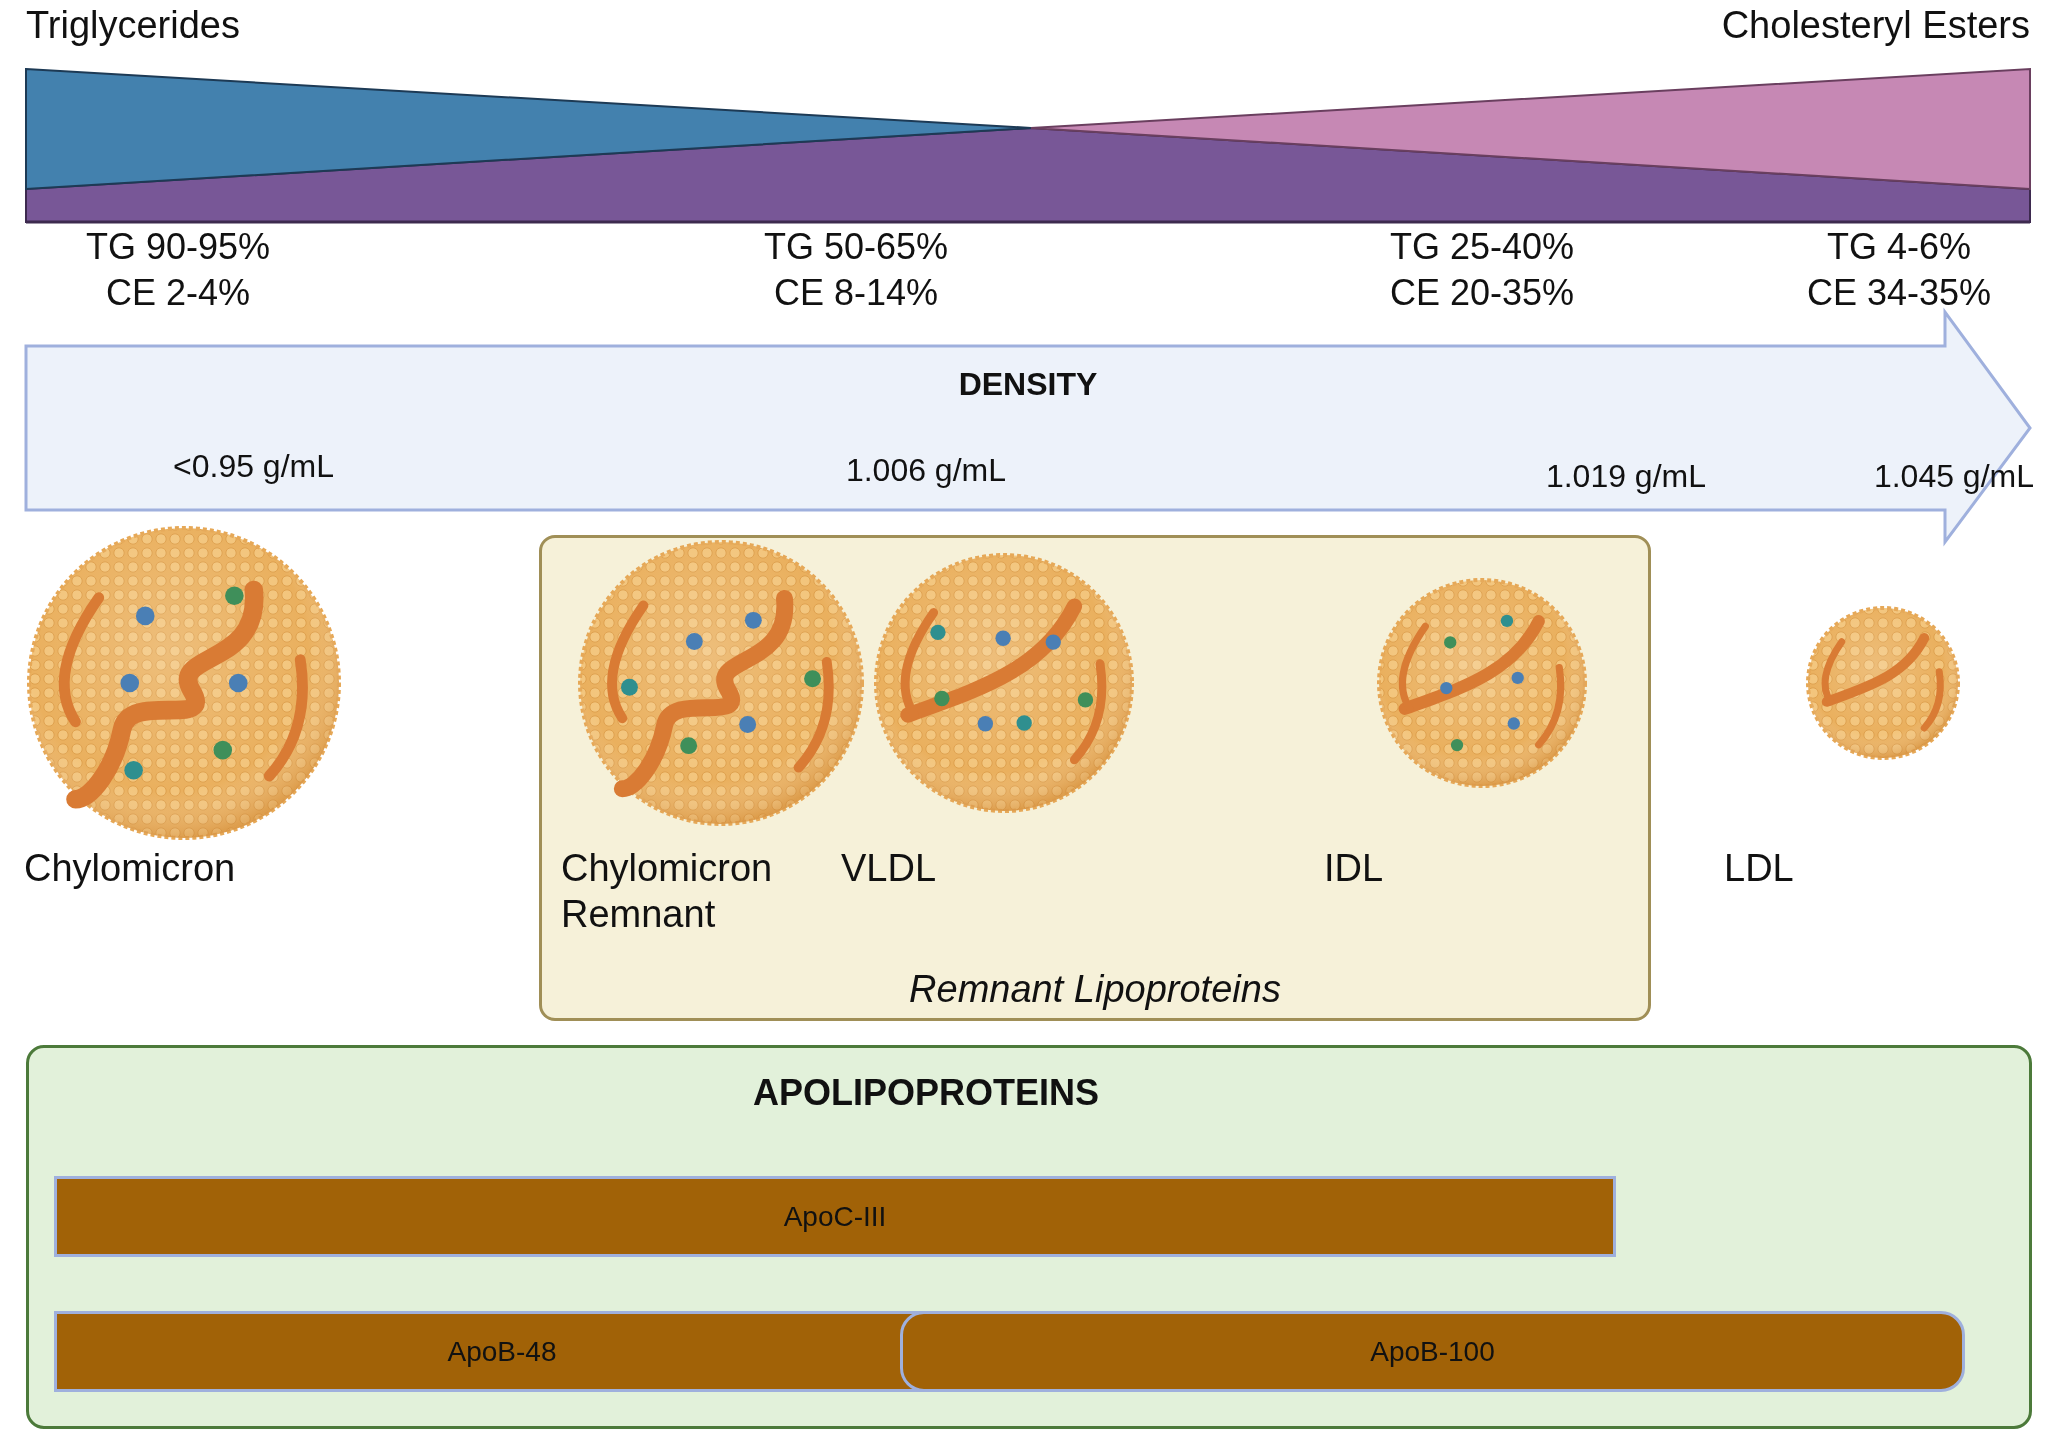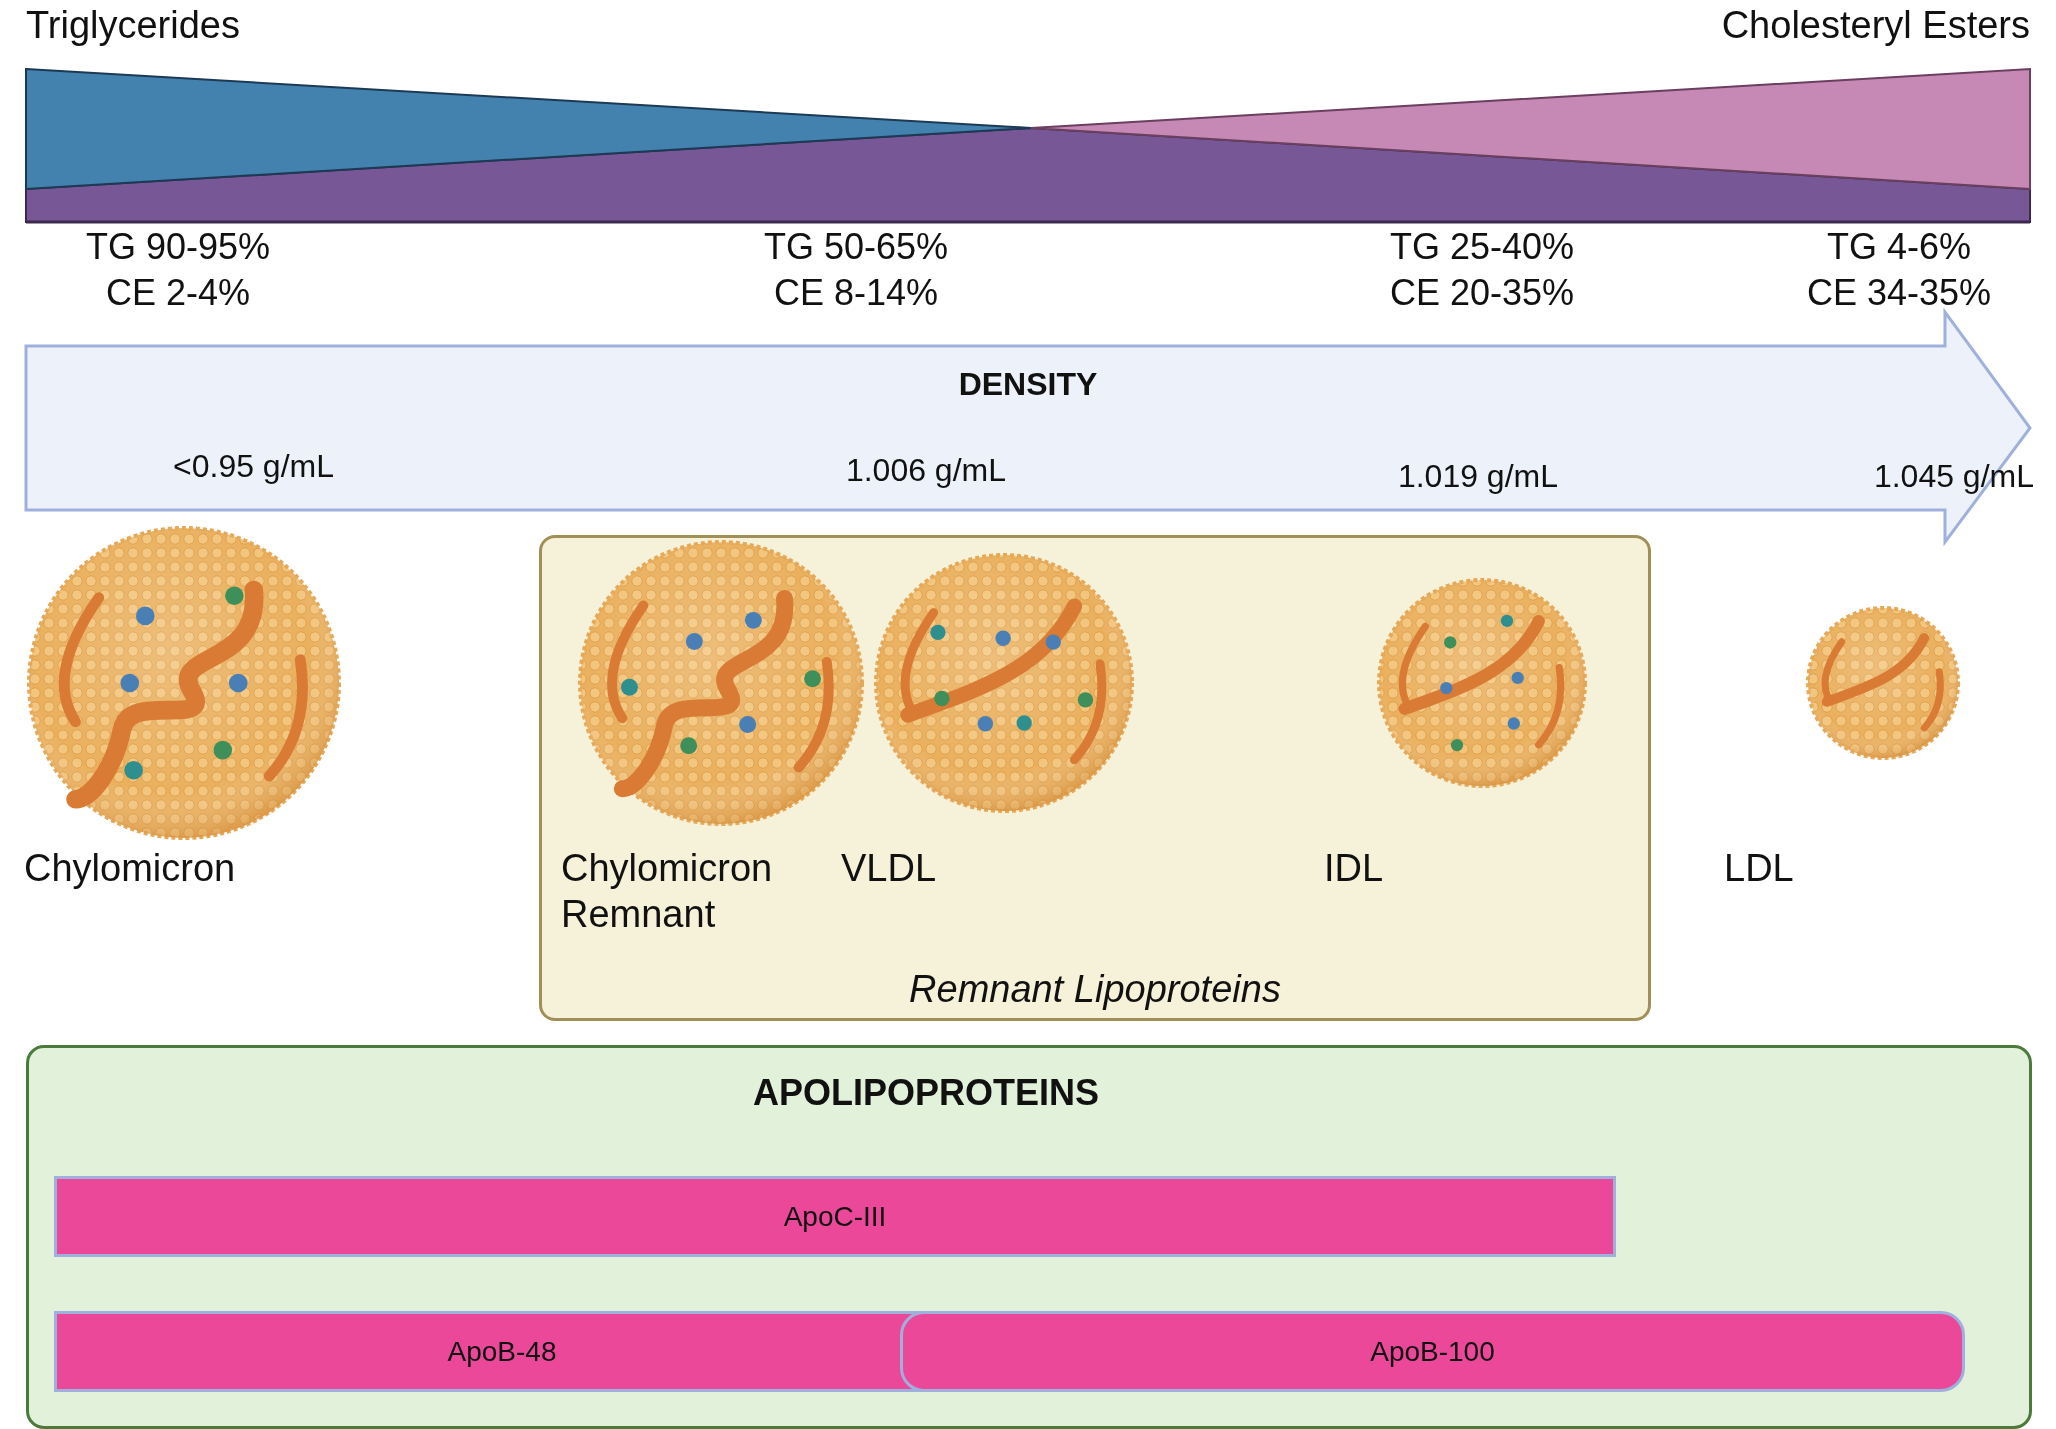--- a/index.html
+++ b/index.html
@@ -17,21 +17,21 @@
   .plabel { position:absolute; width:320px; margin-left:-160px; 
             font-size:38px; line-height:46px; top:845px; }
   .remnant-box { position:absolute; left:539px; top:535px; width:1106px; height:480px;
                  background:#f6f1d9; border:3px solid #a08f57; border-radius:16px; }
   .remnant-caption { position:absolute; left:539px; width:1112px; text-align:center;
                      top:968px; font-size:38px; font-style:italic; }
   .apo-box { position:absolute; left:26px; top:1045px; width:2000px; height:378px;
              background:#e2f1da; border:3px solid #4c7a3a; border-radius:18px; }
   .apo-title { position:absolute; left:26px; width:1800px; text-align:center; top:1072px;
                font-size:36px; font-weight:bold; }
-  .apo-item { position:absolute; background:#ec4899; border:3px solid #9fb0dd;
+  .apo-item { position:absolute; background:#a16207; border:3px solid #9fb0dd;
               display:flex; align-items:center; justify-content:center; font-size:28px;
               box-sizing:border-box; }
 </style>
 </head>
 <body>
 
 <div class="abs hdr" style="left:26px;">Triglycerides</div>
 <div class="abs hdr" style="right:26px;">Cholesteryl Esters</div>
 
 <svg class="layer" width="2056" height="240">
@@ -57,21 +57,21 @@
   <div>TG 4-6%</div>
   <div>CE 34-35%</div>
 </div>
 
 <svg class="layer" width="2056" height="560">
   <polygon points="26,346 1945,346 1945,312 2030,428 1945,542 1945,510 26,510" fill="#edf2fa" stroke="#9fb0dd" stroke-width="3"></polygon>
 </svg>
 <div class="dens-title">DENSITY</div>
 <div class="dens-val" style="left:184px; top:448px;">&lt;0.95 g/mL</div>
 <div class="dens-val" style="left:856px;">1.006 g/mL</div>
-<div class="dens-val" style="left:1408px; top:458px;">1.019 g/mL</div>
+<div class="dens-val" style="left:1556px; top:458px;">1.019 g/mL</div>
 <div class="dens-val" style="left:1884px; top:458px;">1.045 g/mL</div>
 
 <div class="remnant-box"></div>
 <div class="remnant-caption">Remnant Lipoproteins</div>
 
 <svg class="layer" width="2056" height="900" id="particles">
   <defs>
     <pattern id="lipid" width="14" height="14" patternUnits="userSpaceOnUse">
       <rect width="14" height="14" fill="#eab05e"></rect>
       <circle cx="7" cy="7" r="5.2" fill="#f3c57c" stroke="#dfa04c" stroke-width="1"></circle>

